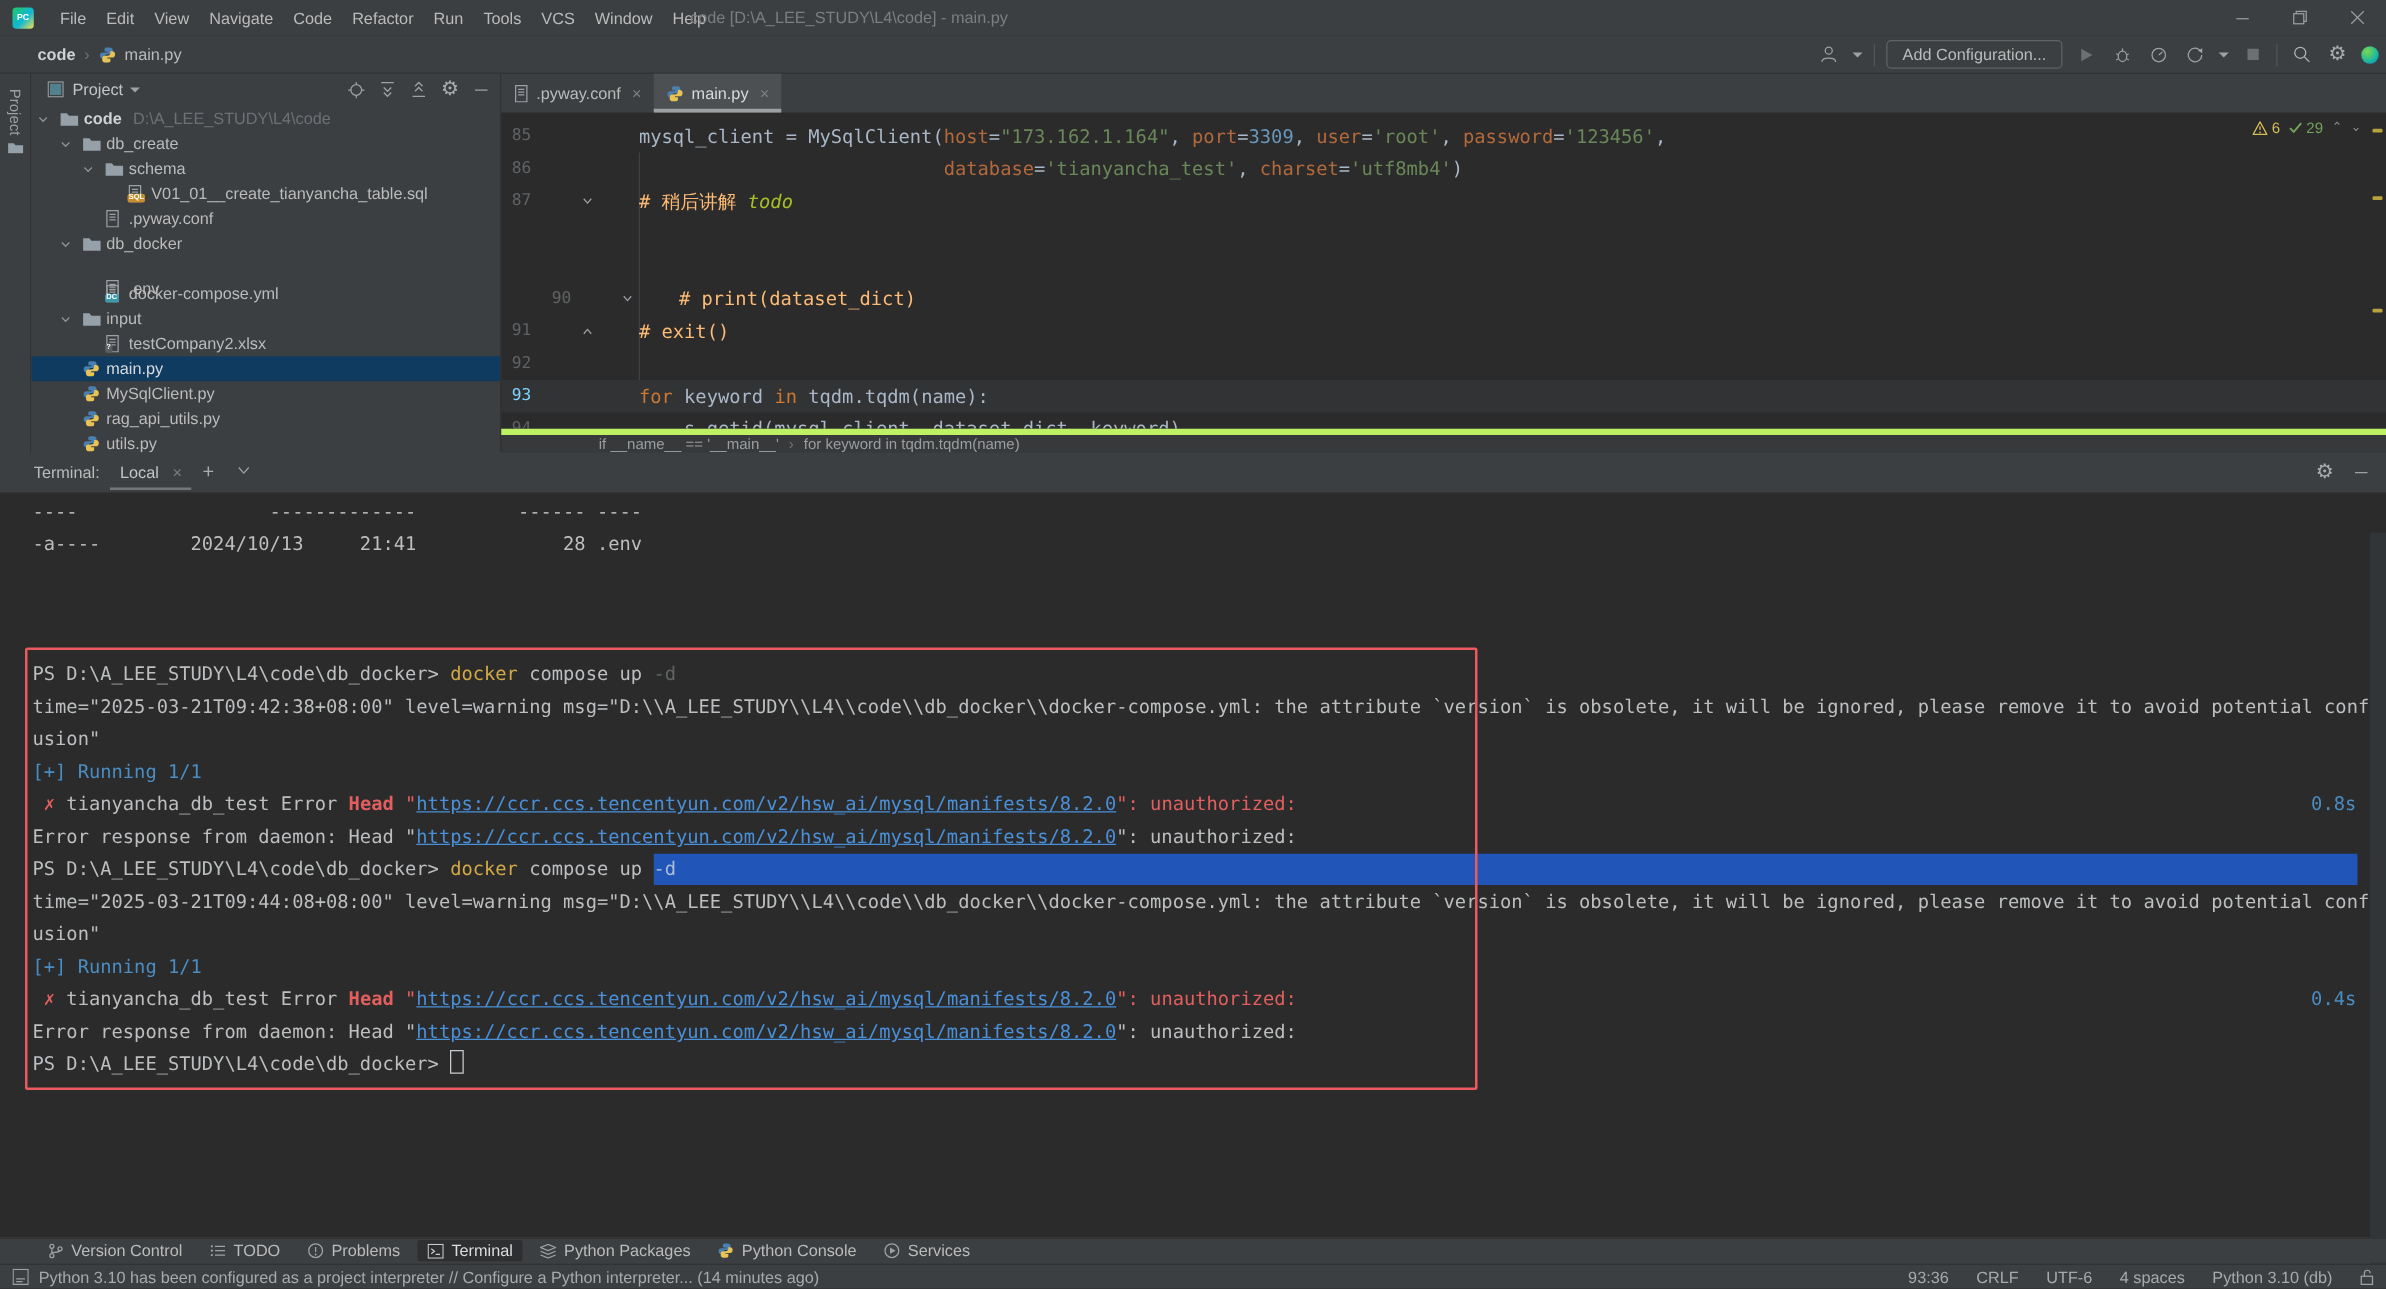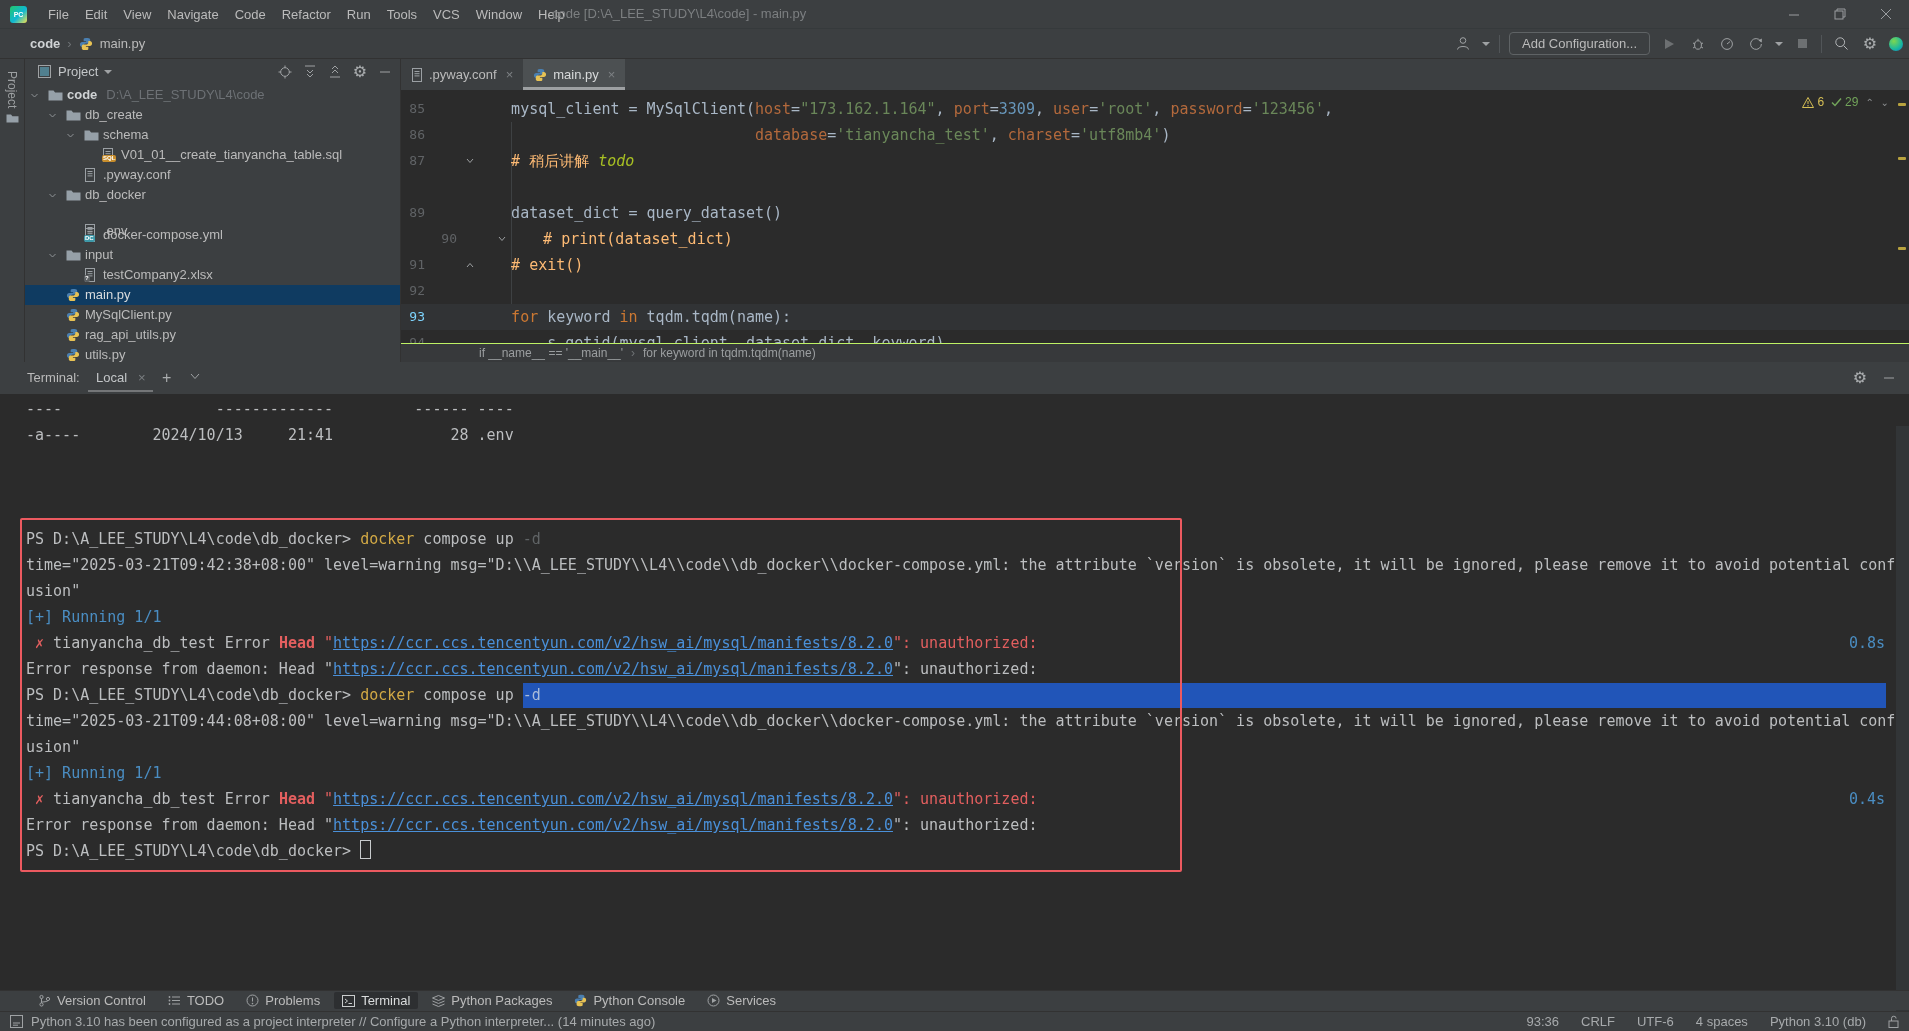--- a/index.html
+++ b/index.html
@@ -68,21 +68,21 @@
   .num{position:absolute;left:0;width:24px;text-align:right;color:#606366;font-size:13px}
   .code-line.current .num{color:#7dd3fc}
   .fold{position:absolute;left:62px;width:14px;height:26px;display:flex;align-items:center;justify-content:center}
   .code-text{position:absolute;left:74px;white-space:pre}
   .indent-guide{position:absolute;left:110px;top:32px;height:208px;border-left:1px solid #3e4143}
   .inspections{position:absolute;right:18px;top:36px;display:flex;align-items:center;gap:7px;font-size:12px;color:#b8bbbd}
   .insp-warn{color:#d6bf55;display:flex;align-items:center;gap:3px}
   .insp-ok{color:#72a45a;display:flex;align-items:center;gap:3px}
   .insp-nav{color:#8b8e90;font-size:10px;letter-spacing:2px}
   .stripe-mark{position:absolute;right:3px;width:8px;height:3px;background:#b8a23e;border-radius:1px}
-  .ed-breadcrumb{position:absolute;left:0;bottom:0;width:100%;height:19px;background:#37393b;border-top:1px solid #bef264;
+  .ed-breadcrumb{position:absolute;left:0;bottom:0;width:100%;height:19px;background:#37393b;border-top:5px solid #bef264;
                  display:flex;align-items:center;padding-left:78px;box-sizing:border-box;font-size:12px;color:#9b9ea0;gap:8px}
 
   
   .terminal{position:absolute;left:0;top:362px;width:1909px;height:628px}
   .term-header{position:absolute;left:0;top:0;width:100%;height:32px;background:#3c3f41}
   .th-label{position:absolute;left:27px;top:0;height:32px;line-height:32px;color:#bbbbbb}
   .th-tab{position:absolute;left:96px;top:0;height:32px;line-height:32px;color:#c3c6c8}
   .th-tab::after{content:"";position:absolute;left:-8px;right:-26px;bottom:2px;height:2px;background:#747678}
   .th-x{position:absolute;left:138px;top:0;height:32px;line-height:32px;color:#7a7e80}
   .th-plus{position:absolute;left:162px;top:0;height:32px;line-height:32px;color:#a9acae;font-size:16px}
@@ -498,24 +498,20 @@
         </div>
         <div class="code-line" style="top: 58px;">
           <span class="num">87</span>
           <span class="fold">
             <svg width="10" height="10">
               <polyline points="2,3 5,6.5 8,3" fill="none" stroke="#9da0a2"></polyline>
             </svg>
           </span>
           <span class="code-text"><span class="c-com">    # 稍后讲解 </span><span class="c-todo">todo</span></span>
         </div>
-        <div class="code-line" style="top: 110px;">
-          <span class="num">89</span>
-          <span class="code-text"><span class="c-pl">    dataset_dict = query_dataset()</span></span>
-        </div>
         <div class="code-line" style="top: 136px; margin-left: 32px;">
           <span class="num">90</span>
           <span class="fold">
             <svg width="10" height="10">
               <polyline points="2,3 5,6.5 8,3" fill="none" stroke="#9da0a2"></polyline>
             </svg>
           </span>
           <span class="code-text"><span class="c-com">    # print(dataset_dict)</span></span>
         </div>
         <div class="code-line" style="top: 162px;">

